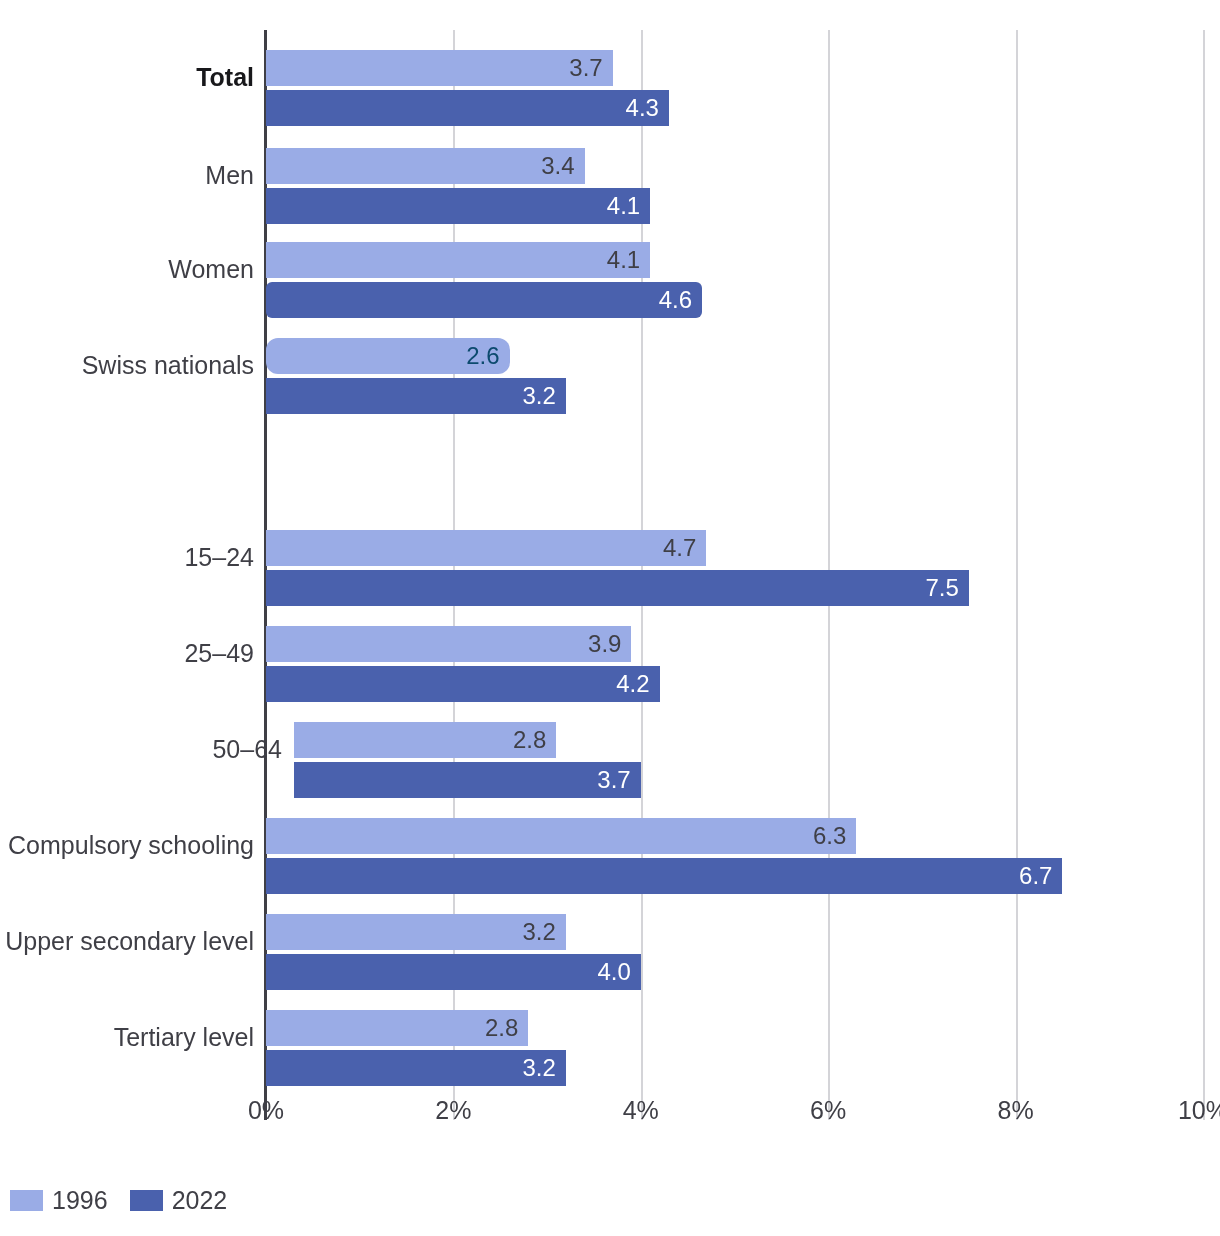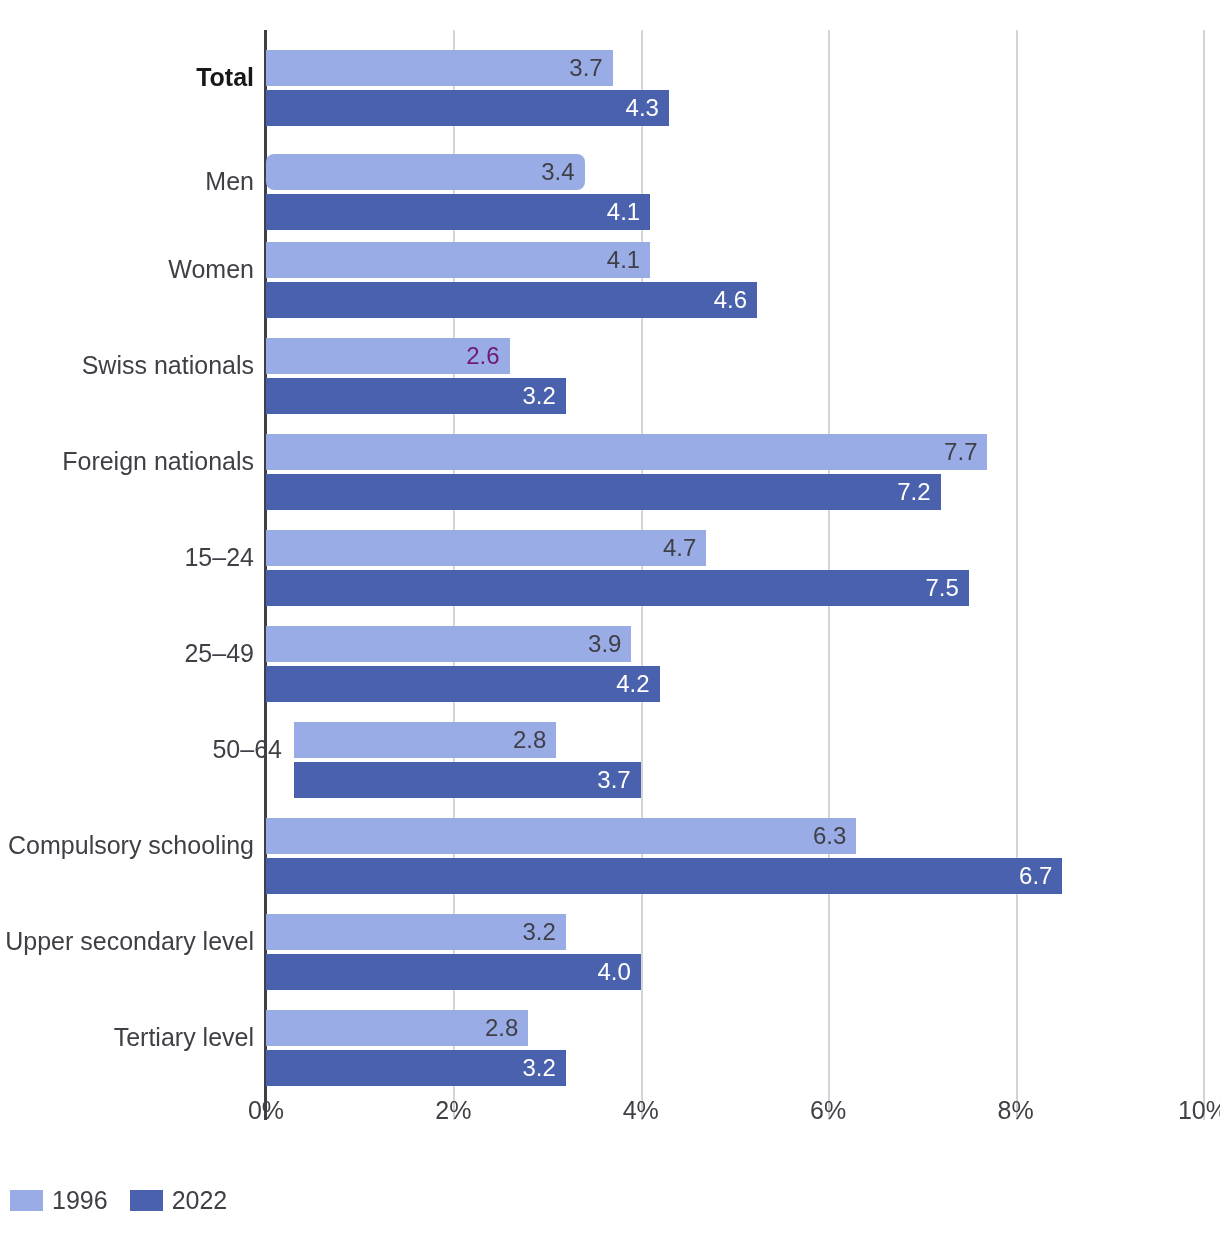--- a/index.html
+++ b/index.html
@@ -160,54 +160,45 @@
   <div class="rows" id="rows">
       <div class="cat-row" style="top: 0px;">
         <div class="cat-label emphasis">Total</div>
         <div class="bar series-a" style="width: 346.69px; background: rgb(154, 172, 230); color: rgb(63, 63, 70);">
           <span>3.7</span>
         </div>
         <div class="bar series-b" style="width: 402.91px; background: rgb(74, 97, 173); color: rgb(255, 255, 255);">
           <span>4.3</span>
         </div>
       </div>
-      <div class="cat-row" style="top: 104px;">
+      <div class="cat-row" style="top: 98px;">
         <div class="cat-label">Men</div>
-        <div class="bar series-a" style="width: 318.58px; background: rgb(154, 172, 230); color: rgb(63, 63, 70); border-radius: 8px;">
+        <div class="bar series-a" style="width: 318.58px; background: rgb(154, 172, 230); color: rgb(63, 63, 70);">
           <span>3.4</span>
         </div>
         <div class="bar series-b" style="width: 384.17px; background: rgb(74, 97, 173); color: rgb(255, 255, 255);">
           <span>4.1</span>
         </div>
       </div>
       <div class="cat-row" style="top: 192px;">
         <div class="cat-label">Women</div>
         <div class="bar series-a" style="width: 384.17px; background: rgb(154, 172, 230); color: rgb(63, 63, 70);">
           <span>4.1</span>
         </div>
-        <div class="bar series-b" style="width: 491px; background: rgb(74, 97, 173); color: rgb(255, 255, 255);">
+        <div class="bar series-b" style="width: 436px; background: rgb(74, 97, 173); color: rgb(255, 255, 255); border-radius: 6px;">
           <span>4.6</span>
         </div>
       </div>
       <div class="cat-row" style="top: 288px;">
         <div class="cat-label">Swiss nationals</div>
-        <div class="bar series-a" style="width: 243.62px; background: rgb(154, 172, 230); color: #701a75;">
+        <div class="bar series-a" style="width: 243.62px; background: rgb(154, 172, 230); color: #0c4a6e; border-radius: 12px;">
           <span>2.6</span>
         </div>
         <div class="bar series-b" style="width: 299.84px; background: rgb(74, 97, 173); color: rgb(255, 255, 255);">
           <span>3.2</span>
-        </div>
-      </div>
-      <div class="cat-row" style="top: 384px;">
-        <div class="cat-label">Foreign nationals</div>
-        <div class="bar series-a" style="width: 721.49px; background: rgb(154, 172, 230); color: rgb(63, 63, 70);">
-          <span>7.7</span>
-        </div>
-        <div class="bar series-b" style="width: 674.64px; background: rgb(74, 97, 173); color: rgb(255, 255, 255);">
-          <span>7.2</span>
         </div>
       </div>
       <div class="cat-row" style="top: 480px;">
         <div class="cat-label">15–24</div>
         <div class="bar series-a" style="width: 440.39px; background: rgb(154, 172, 230); color: rgb(63, 63, 70);">
           <span>4.7</span>
         </div>
         <div class="bar series-b" style="width: 702.75px; background: rgb(74, 97, 173); color: rgb(255, 255, 255);">
           <span>7.5</span>
         </div>

